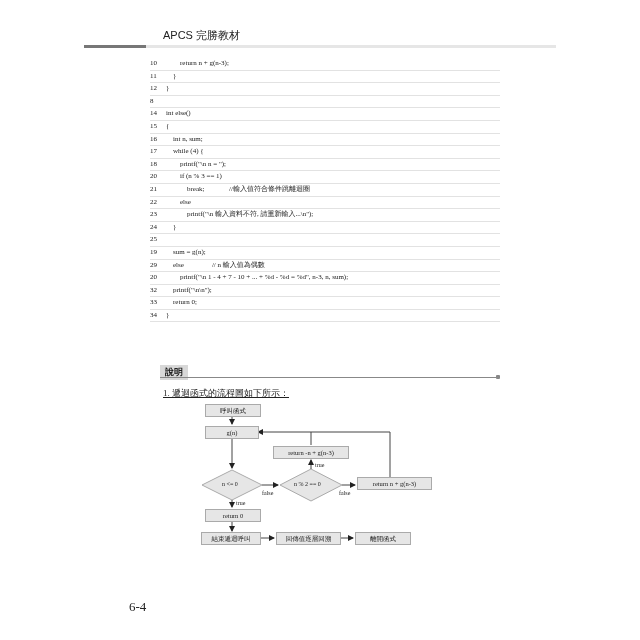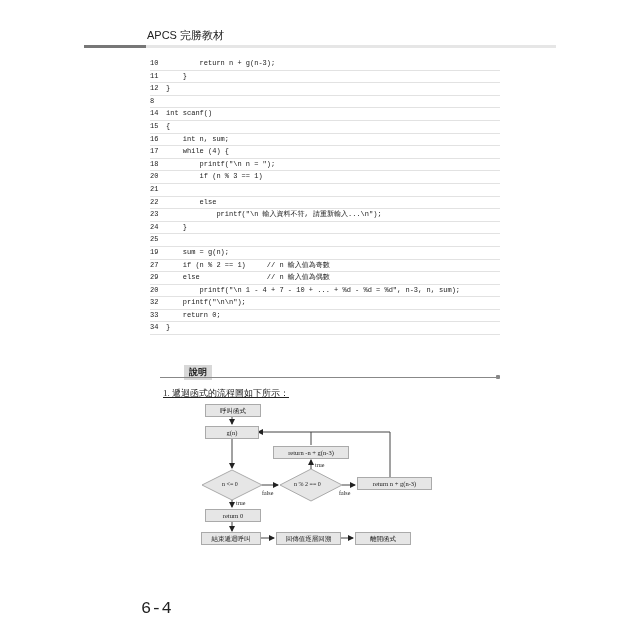--- a/index.html
+++ b/index.html
@@ -1,58 +1,57 @@
 <!DOCTYPE html>
 <html><head>
 <meta charset="utf-8">
 <style>
   html, body { margin:0; padding:0; }
   body { width:640px; height:640px; background:#ffffff; position:relative; overflow:hidden; font-family:"Liberation Serif", serif; color:#222; }
-  .header-title { position:absolute; left:147px; top:28px; font-family:"Liberation Sans", sans-serif; font-size:11px; color:#222; }
+  .header-title { position:absolute; left:163px; top:28px; font-family:"Liberation Sans", sans-serif; font-size:11px; color:#222; }
   .header-bar-dark { position:absolute; left:84px; top:45px; width:62px; height:3px; background:#777; }
   .header-bar-light { position:absolute; left:146px; top:45px; width:410px; height:3px; background:#e6e6e6; }
   .code { position:absolute; left:150px; top:58px; width:350px; }
-  .code-line { height:11.6px; border-bottom:1px solid #e2e2e2; font-family:Liberation Mono, monospace; font-size:7px; line-height:11.6px; white-space:pre; color:#222; display:flex; }
+  .code-line { height:11.6px; border-bottom:1px solid #e2e2e2; font-family:Liberation Serif, serif; font-size:7px; line-height:11.6px; white-space:pre; color:#222; display:flex; }
   .code-line .ln { width:16px; display:inline-block; }
   .code-line .tx { display:inline-block; }
-  .section-label { position:absolute; left:160px; top:365px; background:#d8d8d8; font-family:Liberation Sans, sans-serif; font-weight:bold; font-size:9px; padding:1px 5px; color:#222;margin-left:24px; }
+  .section-label { position:absolute; left:160px; top:365px; background:#d8d8d8; font-family:Liberation Sans, sans-serif; font-weight:bold; font-size:9px; padding:1px 5px; color:#222; }
   .section-line { position:absolute; left:160px; top:377px; width:337px; height:1px; background:#888; }
   .section-dot { position:absolute; left:496px; top:375px; width:4px; height:4px; background:#888; border-radius:1px; }
   .item1 { position:absolute; left:163px; top:387px; font-size:9px; color:#222;text-decoration:underline; }
   .fc-box { position:absolute; background:#e6e6e6; border:1px solid #aaa; font-size:6.5px; text-align:center; line-height:11px; color:#222; }
   .fc-box.cjk { font-family:"Liberation Sans", sans-serif; }
   .fc-label { position:absolute; font-size:6px; color:#222; }
-  .page-num { position:absolute; left:141px; top:599px; font-family:Liberation Mono, monospace; font-size:17px; color:#222; }
+  .page-num { position:absolute; left:129px; top:599px; font-family:Liberation Serif, serif; font-size:13px; color:#222; }
   svg.fc { position:absolute; left:0; top:0; }
 </style>
 </head>
 <body>
 
 <div class="header-title">APCS 完勝教材</div>
 <div class="header-bar-dark"></div>
 <div class="header-bar-light"></div>
 
 <div class="code" id="code">
     <div class="code-line"><span class="ln">10</span><span class="tx">        return n + g(n-3);</span></div>
     <div class="code-line"><span class="ln">11</span><span class="tx">    }</span></div>
     <div class="code-line"><span class="ln">12</span><span class="tx">}</span></div>
     <div class="code-line"><span class="ln">8</span><span class="tx"></span></div>
-    <div class="code-line"><span class="ln">14</span><span class="tx">int scanf()</span></div>
+    <div class="code-line"><span class="ln">14</span><span class="tx">int else()</span></div>
     <div class="code-line"><span class="ln">15</span><span class="tx">{</span></div>
     <div class="code-line"><span class="ln">16</span><span class="tx">    int n, sum;</span></div>
     <div class="code-line"><span class="ln">17</span><span class="tx">    while (4) {</span></div>
     <div class="code-line"><span class="ln">18</span><span class="tx">        printf("\n n = ");</span></div>
     <div class="code-line"><span class="ln">20</span><span class="tx">        if (n % 3 == 1)</span></div>
-    <div class="code-line"><span class="ln">21</span></div>
+    <div class="code-line"><span class="ln">21</span><span class="tx">            break;              //輸入值符合條件跳離迴圈</span></div>
     <div class="code-line"><span class="ln">22</span><span class="tx">        else</span></div>
     <div class="code-line"><span class="ln">23</span><span class="tx">            printf("\n 輸入資料不符, 請重新輸入...\n");</span></div>
     <div class="code-line"><span class="ln">24</span><span class="tx">    }</span></div>
     <div class="code-line"><span class="ln">25</span><span class="tx"></span></div>
     <div class="code-line"><span class="ln">19</span><span class="tx">    sum = g(n);</span></div>
-    <div class="code-line"><span class="ln">27</span><span class="tx">    if (n % 2 == 1)     // n 輸入值為奇數</span></div>
     <div class="code-line"><span class="ln">29</span><span class="tx">    else                // n 輸入值為偶數</span></div>
     <div class="code-line"><span class="ln">20</span><span class="tx">        printf("\n 1 - 4 + 7 - 10 + ... + %d - %d = %d", n-3, n, sum);</span></div>
     <div class="code-line"><span class="ln">32</span><span class="tx">    printf("\n\n");</span></div>
     <div class="code-line"><span class="ln">33</span><span class="tx">    return 0;</span></div>
     <div class="code-line"><span class="ln">34</span><span class="tx">}</span></div>
   </div>
 
 <div class="section-label">說明</div>
 <div class="section-line"></div>
 <div class="section-dot"></div>

